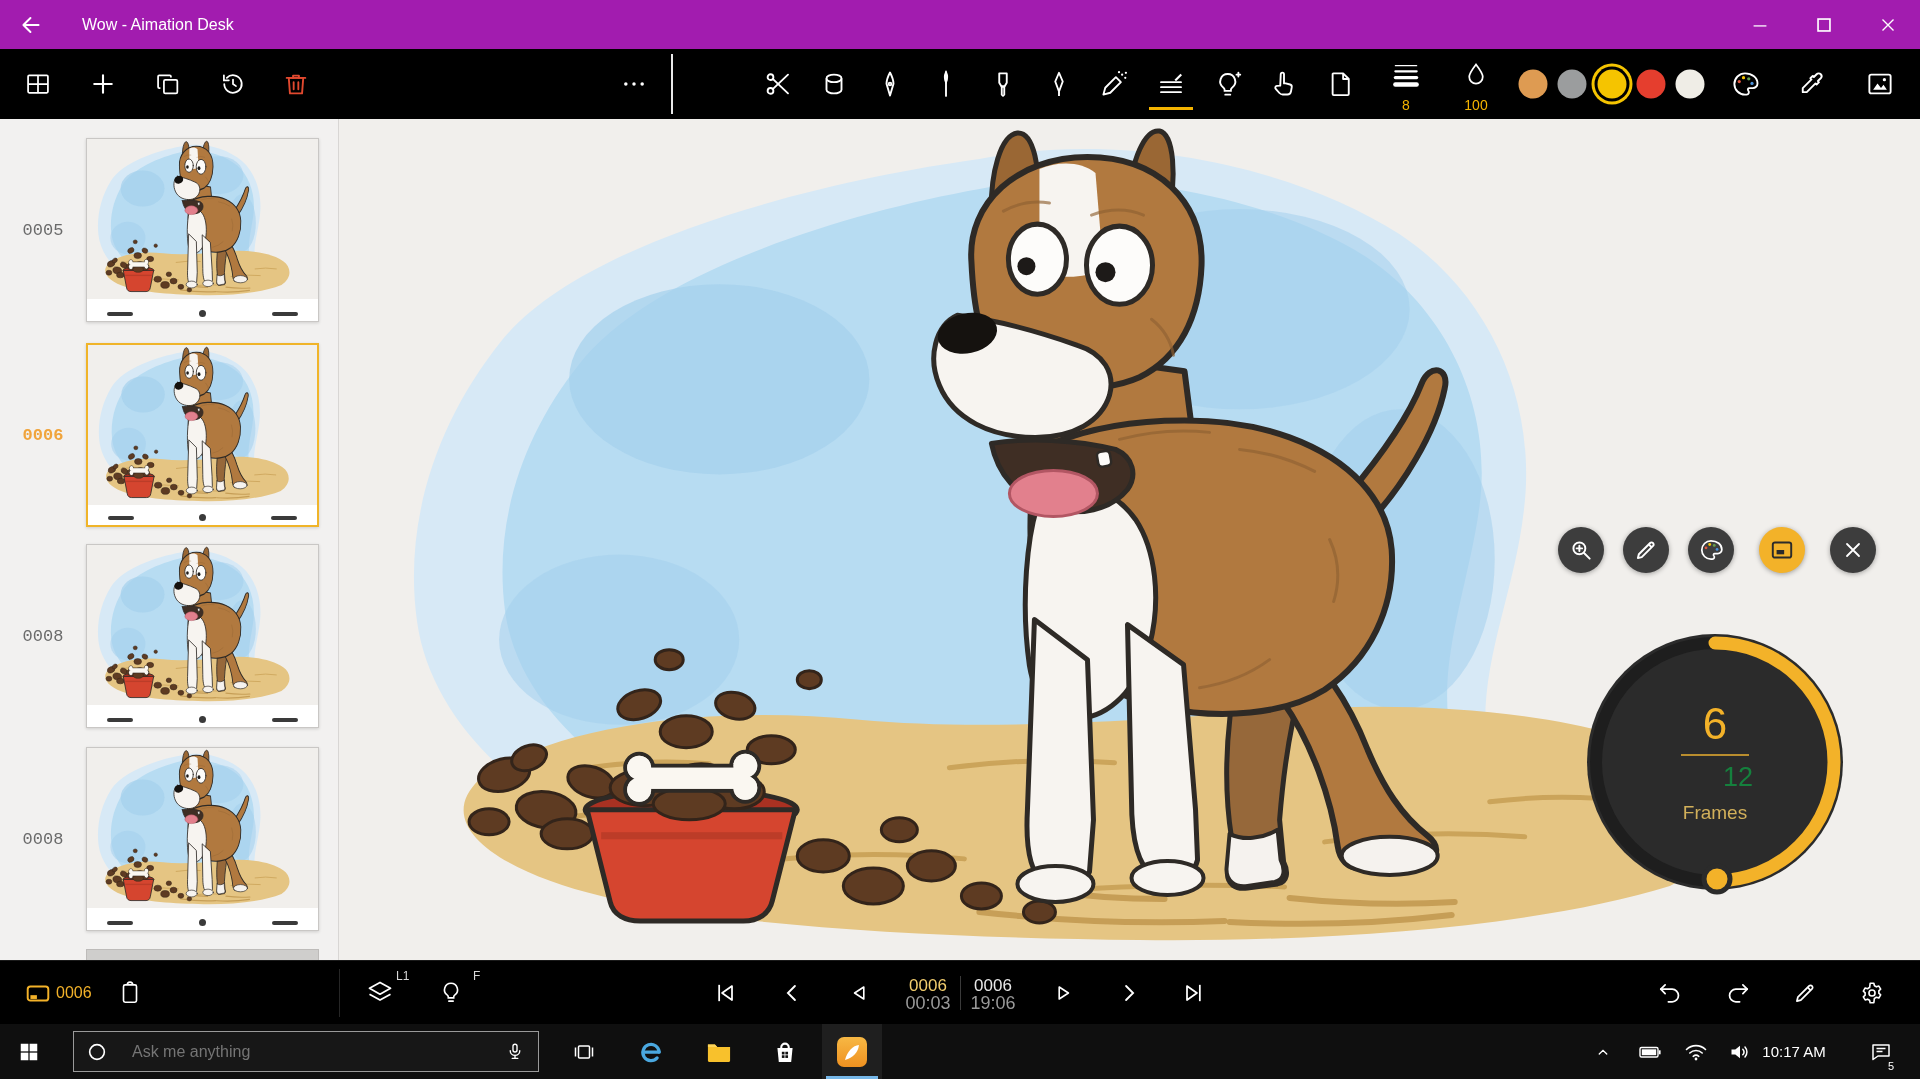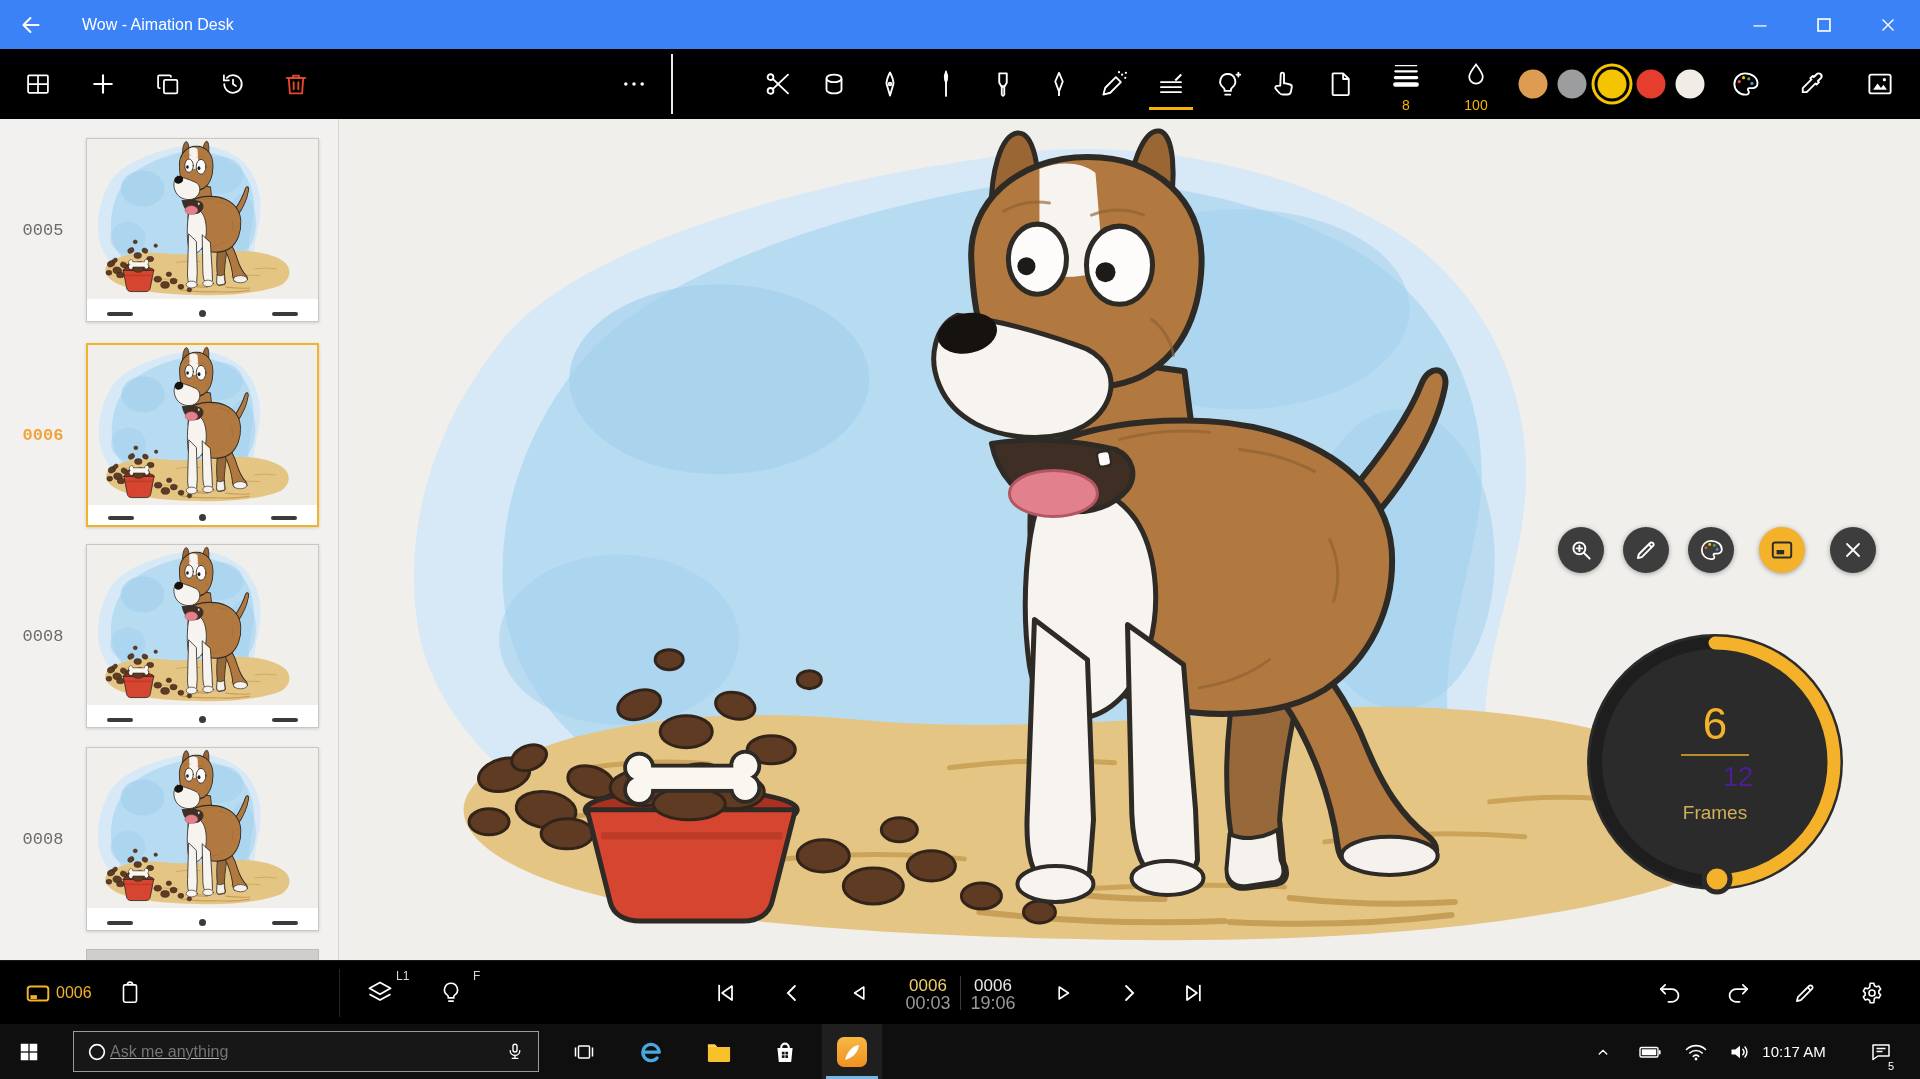--- a/index.html
+++ b/index.html
@@ -1,21 +1,21 @@
 <!DOCTYPE html>
 <html><head>
 <meta charset="utf-8">
 <style>
   * { box-sizing: border-box; margin: 0; padding: 0; }
   html,body { background:#000; }
   body { font-family:"Liberation Sans", sans-serif; }
   .app { position:relative; width:1920px; height:1079px; background:#000; overflow:hidden; }
 
   
-  .titlebar { position:absolute; left:0; top:0; width:1920px; height:49px; background:#3b82f6; }
+  .titlebar { position:absolute; left:0; top:0; width:1920px; height:49px; background:#a21caf; }
   .back-btn { position:absolute; left:14px; top:8px; width:34px; height:34px; display:flex; align-items:center; justify-content:center; }
   .win-title { position:absolute; left:82px; top:0; height:49px; display:flex; align-items:center; color:#fff; font-size:16px; }
   .win-controls { position:absolute; right:0; top:0; height:49px; display:flex; }
   .win-btn { width:64px; height:49px; display:flex; align-items:center; justify-content:center; color:#fff; }
 
   
   .toolbar { position:absolute; left:0; top:49px; width:1920px; height:70px; background:#000; }
   .ti { position:absolute; top:35px; transform:translate(-50%,-50%); display:flex; align-items:center; justify-content:center; }
   .ti.raised { top:26px; }
   .tool-num { position:absolute; top:48px; transform:translateX(-50%); color:#F5B400; font-size:14px; }
@@ -44,42 +44,42 @@
 
   
   .float-btn { position:absolute; width:46px; height:46px; border-radius:50%; background:#3d3d3d; display:flex; align-items:center; justify-content:center; box-shadow:0 1px 5px rgba(0,0,0,.35); }
   .float-btn.accent { background:#F3B229; }
 
   
   .frame-dial { position:absolute; width:270px; height:270px; }
   .dial-text { position:absolute; inset:0; display:flex; flex-direction:column; align-items:center; justify-content:center; }
   .dial-current { color:#F3B229; font-size:44px; line-height:48px; }
   .dial-divider { width:68px; height:2px; background:#b98d2e; margin:6px 0; }
-  .dial-total { color:#4c1d95; font-size:27px; line-height:30px;margin-left:46px; }
+  .dial-total { color:#15803d; font-size:27px; line-height:30px;margin-left:46px; }
   .dial-label { color:#d2b05a; font-size:19px; margin-top:10px; }
 
   
   .control-bar { position:absolute; left:0; top:960px; width:1920px; height:64px; background:#000; border-top:1px solid #1a1a1a; }
   .cb { position:absolute; top:50%; transform:translate(-50%,-50%); display:flex; align-items:center; justify-content:center; }
   .cb-seg-divider { position:absolute; left:339px; top:8px; width:1px; height:48px; background:#262626; }
   .frame-badge { position:absolute; left:56px; top:50%; transform:translateY(-50%); color:#F3B229; font-size:16px; }
   .sup-label { position:absolute; color:#d8d8d8; font-size:12px; }
   .time-stack { position:absolute; top:50%; transform:translate(-50%,-50%); text-align:center; }
   .tf { font-size:17px; color:#e8e8e8; line-height:19px; }
   .tf.cur { color:#f2cd6e; }
   .tt { font-size:18px; color:#9a9a9a; line-height:16px; }
   .cb-vdiv { position:absolute; left:960px; top:15px; width:1px; height:34px; background:#3a3a3a; }
 
   
   .taskbar { position:absolute; left:0; top:1024px; width:1920px; height:55px; background:#0f0f0f; }
   .tk { position:absolute; top:50%; transform:translate(-50%,-50%); display:flex; align-items:center; justify-content:center; }
   .app-highlight { position:absolute; left:822px; top:0; width:60px; height:55px; background:#1f1f1f; }
   .app-underline { position:absolute; left:826px; bottom:0; width:52px; height:3px; background:#76b7e8; }
   .search-box { position:absolute; left:73px; top:7px; width:466px; height:41px; background:#171717; border:1px solid #9a9a9a; display:flex; align-items:center; padding:0 12px; }
-  .search-box input { flex:1; background:transparent; border:none; outline:none; color:#b9b9b9; font-size:16px; margin:0 2px; font-family:"Liberation Sans",sans-serif;text-decoration:underline; }
+  .search-box input { flex:1; background:transparent; border:none; outline:none; color:#b9b9b9; font-size:16px; margin:0 24px; font-family:"Liberation Sans",sans-serif; }
   .clock { position:absolute; left:1744px; top:0; width:100px; height:55px; display:flex; align-items:center; justify-content:center; color:#fff; font-size:15px; }
   .tray-badge { position:absolute; left:1888px; top:36px; color:#fff; font-size:11px; }
 
   svg { display:block; }
   .hidden-defs { position:absolute; width:0; height:0; overflow:hidden; }
 </style>
 </head>
 <body>
 
 <svg class="hidden-defs" aria-hidden="true">

